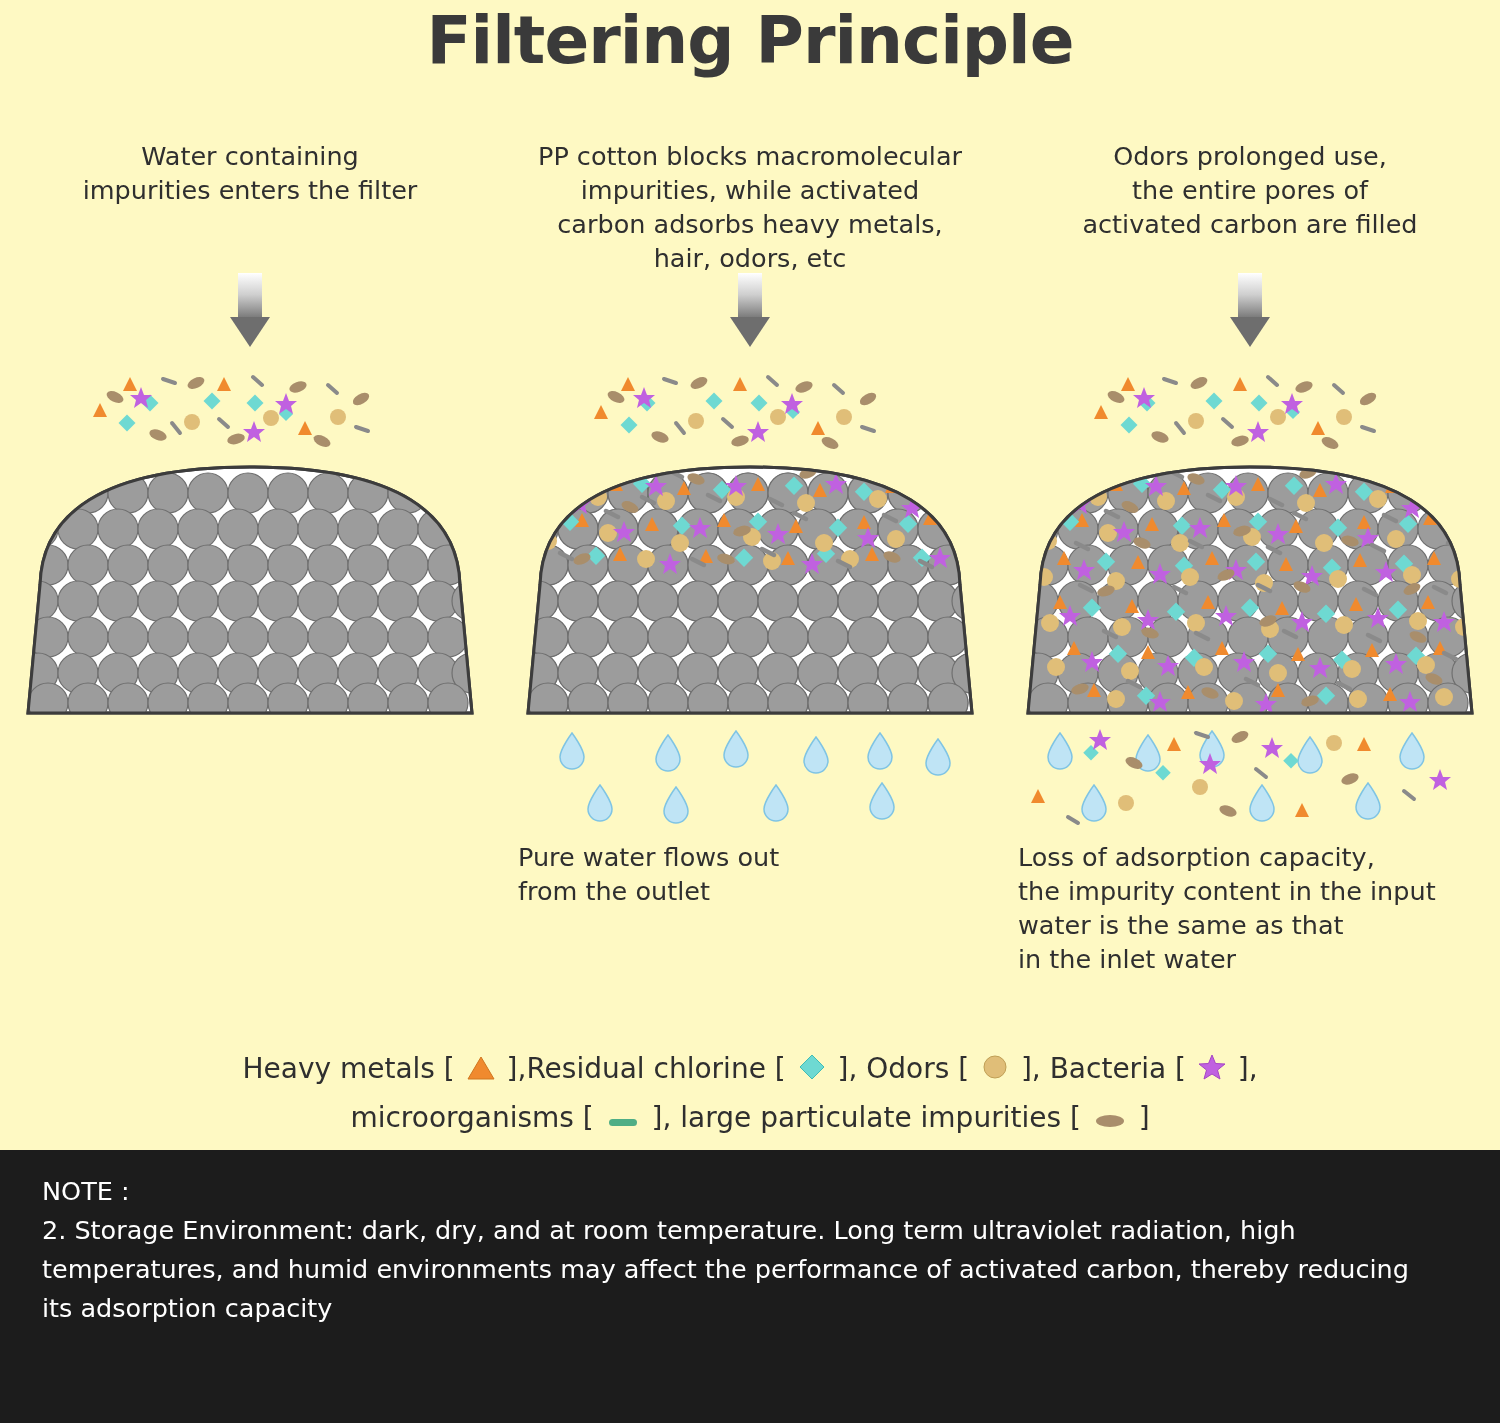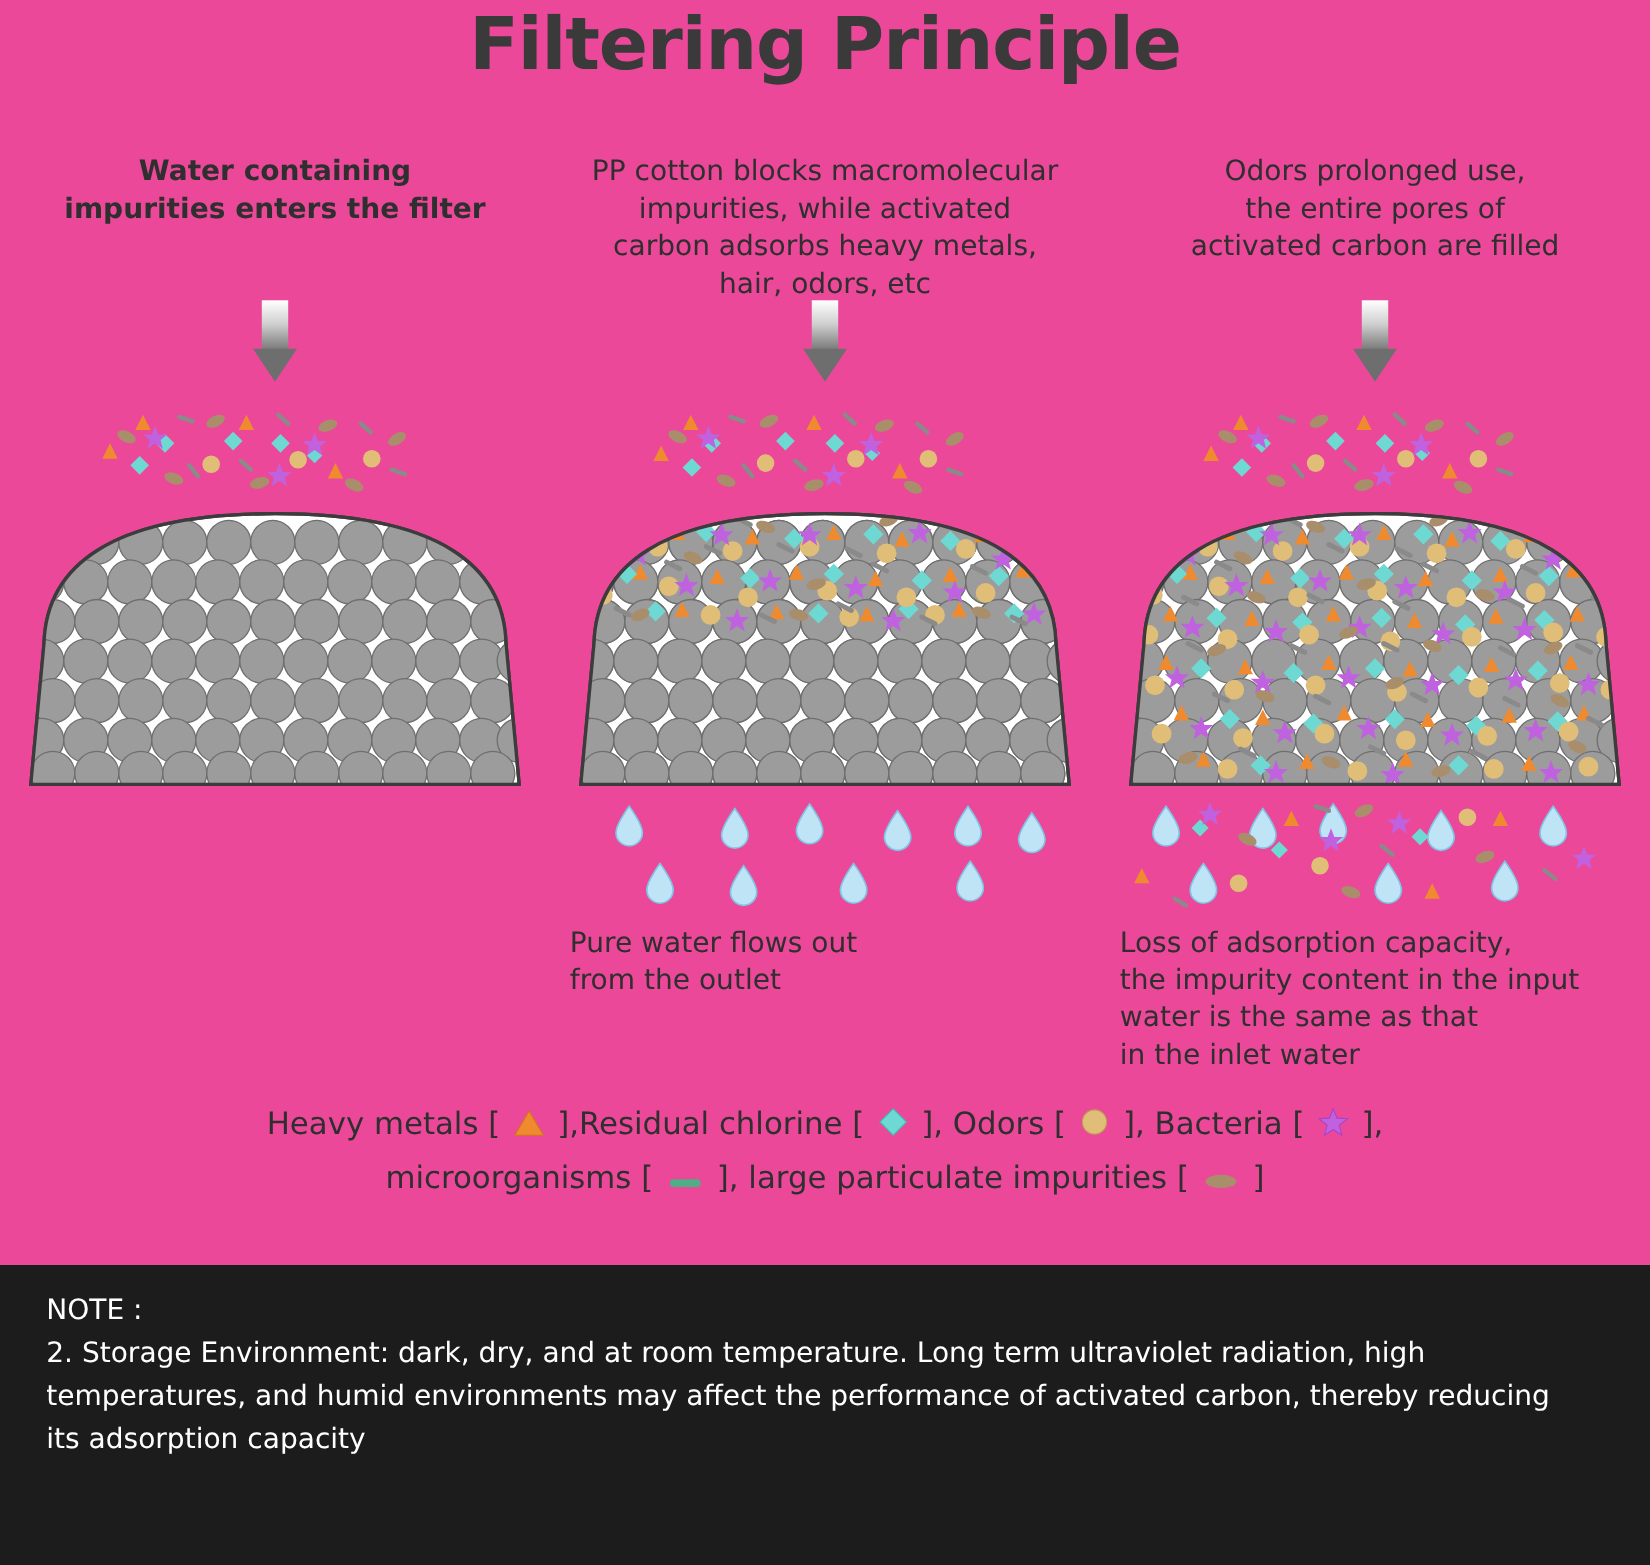--- a/index.html
+++ b/index.html
@@ -13,21 +13,21 @@
     position: relative;
     font-family: "DejaVu Sans", sans-serif;
     color: #2b2b2b;
     overflow: hidden;
   }
 
   .page {
     position: relative;
     width: 1500px;
     height: 1423px;
-    background: #ec4899;
+    background: #fef9c3;
   }
 
   
   .title {
     position: absolute;
     top: 2px;
     left: 0;
     width: 1500px;
     text-align: center;
     font-size: 66px;
@@ -118,21 +118,21 @@
     font-size: 25.5px;
     line-height: 34px;
     color: #2f2f2f;
     padding: 0 14px;
     box-sizing: border-box;
   }
 
   
   .legend {
     position: absolute;
-    top: 999px;
+    top: 1046px;
     left: 0;
     width: 1500px;
     text-align: center;
     font-size: 28px;
     line-height: 46px;
     color: #2f2f2f;
   }
   .legend .line { white-space: nowrap; }
   .legend .ico { display: inline-block; vertical-align: -3px; margin: 0 3px; }
 
@@ -153,21 +153,21 @@
   .note p { margin: 0; }
 </style>
 </head>
 <body>
 
 <div class="page">
 
   <div class="title">Filtering Principle</div>
 
   <div class="col" style="position:absolute; top:125px; left:0; width:500px;">
-    <div class="col-head c1" style="white-space:pre-line;font-weight:bold;">Water containing
+    <div class="col-head c1" style="white-space:pre-line;">Water containing
 impurities enters the filter</div>
 
     <div class="arrow-wrap" style="top:148px;">
       <div class="arrow">
           <div class="shaft"></div>
           <div class="head"></div>
         </div>
     </div>
 
     <div class="cloud" style="top:240px;">

